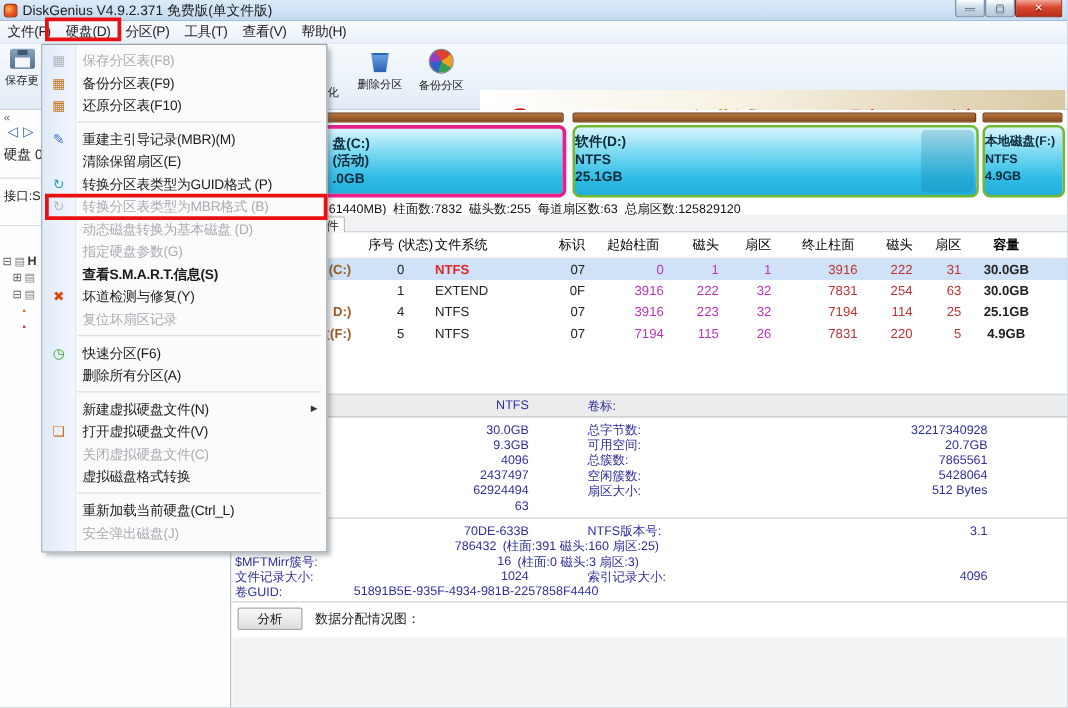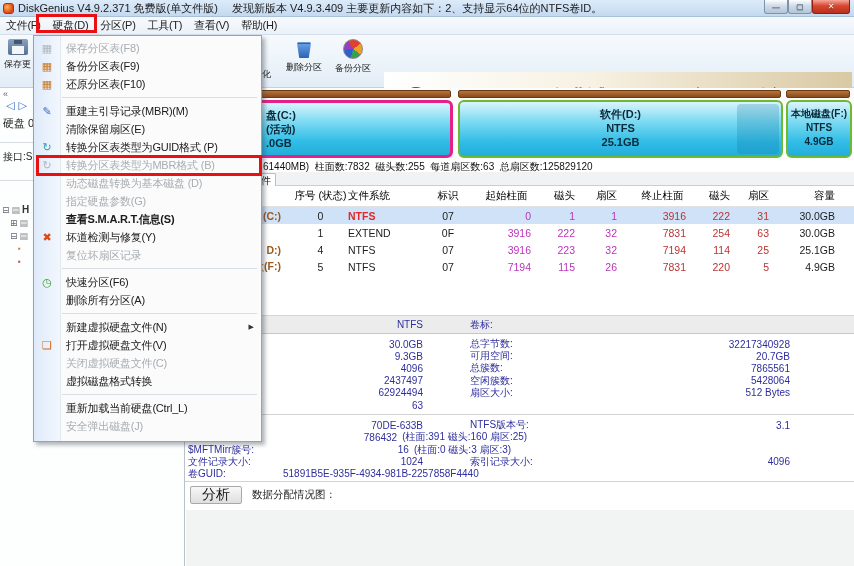--- a/index.html
+++ b/index.html
@@ -77,69 +77,69 @@
   
   .overview{position:absolute;left:185px;top:88px;width:669px;height:72px;background:#fbfcfd;}
   .pcap{position:absolute;top:2px;height:8px;border:1px solid #6e3a12;border-radius:2px;
     background:linear-gradient(#b5743c,#8a4a1a);}
   .pbox{position:absolute;top:12px;height:58px;border-radius:6px;
     background:linear-gradient(#d9f4fd,#7fdbf2 35%,#2fbce6 75%,#23aeda);
     overflow:hidden;}
   .pbox.sel{border:3px solid #e62088;}
   .pbox.logical{border:2px solid #71b832;}
   .ptext{position:absolute;top:5px;font-size:11px;font-weight:bold;color:#0a2a3a;line-height:14px;}
-  .ptext.center{left:0;right:0;text-align:center;}
+  .ptext.center{left:0;right:0;text-align:left;}
   .pfree{position:absolute;top:2px;bottom:2px;background:rgba(10,110,150,.22);border-radius:4px;}
 
   
   .diskinfo{position:absolute;left:263px;top:160px;font-size:10px;color:#111;white-space:pre;}
   .tabrow{position:absolute;left:185px;top:172px;width:669px;height:14px;background:#f0f2f4;
     border-bottom:1px solid #c9ced2;}
   .tab{position:absolute;left:61px;top:1px;width:30px;height:13px;background:#fff;
     border:1px solid #b9bfc5;border-bottom:none;border-radius:2px 2px 0 0;
     font-size:10px;text-align:center;color:#222;}
 
   
   .ptable{position:absolute;left:185px;top:186px;width:669px;height:129px;background:#fff;font-size:10.5px;}
   .prow{display:flex;height:17px;align-items:center;color:#222;}
   .prow.head{height:21px;border-bottom:1px solid #e2e2e2;color:#000;}
   .prow.selrow{background:#cfe2f7;}
   .prow span{display:block;white-space:nowrap;overflow:hidden;}
   .tc0{width:108px;text-align:right;padding-right:12px;color:#9a5a20;font-weight:bold;}
   .head .tc0{color:#000;font-weight:normal;}
   .tc1{width:55px;text-align:center;}
   .tc2{width:80px;text-align:left;}
-  .tc3{width:40px;text-align:center;}
+  .tc3{width:40px;text-align:right;}
   .tc4{width:77px;text-align:right;padding-right:14px;}
   .tc5{width:40px;text-align:right;padding-right:10px;}
   .tc6{width:40px;text-align:right;padding-right:8px;}
   .tc7{width:75px;text-align:right;padding-right:14px;}
   .tc8{width:40px;text-align:right;padding-right:10px;}
   .tc9{width:35px;text-align:right;padding-right:6px;}
-  .tc10{width:70px;text-align:right;padding-right:10px;}
+  .tc10{width:70px;text-align:center;padding-right:10px;font-weight:bold;}
   .head .tc4,.head .tc7{text-align:center;padding-right:0;}
   .cs{color:#bb33bb;}
   .ce{color:#bb3333;}
   .fs-red{color:#e02828;font-weight:bold;}
 
   
   .details{position:absolute;left:185px;top:315px;width:669px;font-size:10px;color:#2e2e9e;}
   .drow{display:flex;height:12.2px;align-items:center;white-space:nowrap;}
   .drow.band{height:19px;background:#ececec;border-top:1px solid #d5d5d5;border-bottom:1px solid #c8c8c8;margin-bottom:4px;}
   .dl{width:78px;padding-left:3px;overflow:hidden;}
   .dv{width:160px;text-align:right;}
   .dm{margin-left:5px;}
   .drl{width:120px;margin-left:42px;}
   .drv{width:200px;text-align:right;}
   .drow.guid .dv{width:0;}
   .drow.guid .dm{margin-left:20px;}
   .hline{position:absolute;left:185px;width:669px;height:1px;background:#d2d2d2;}
   .analyzerow{position:absolute;left:190px;top:486px;display:flex;align-items:center;font-size:10.5px;color:#222;}
   .btn-analyze{width:52px;height:18px;border:1px solid #a9a9a9;border-radius:2px;
-    background:linear-gradient(#f8f8f8,#dedede);font-size:14px;color:#111;
+    background:linear-gradient(#f8f8f8,#dedede);font-size:10px;color:#111;
     display:flex;align-items:center;justify-content:center;margin-right:10px;}
   .bottomarea{position:absolute;left:186px;top:510px;width:668px;height:56px;background:#f2f4f3;}
 
   
   .menu{position:absolute;left:33px;top:35px;width:229px;background:#fbfbfb;
     border:1px solid #97a2ad;box-shadow:3px 3px 4px rgba(60,70,80,.4);z-index:50;padding:3px 0 6px 0;}
   .menu::before{content:"";position:absolute;left:0;top:0;bottom:0;width:26px;
     background:linear-gradient(90deg,#dfeafa,#f2f7fd);border-right:1px solid #e2e8ef;}
   .mi{position:relative;display:flex;align-items:center;height:18px;font-size:11px;color:#1a1a1a;}
   .mi.disabled{color:#a8adb2;}
@@ -157,21 +157,20 @@
   .anno2{left:36px;top:155px;width:226px;height:21px;}
 </style>
 </head>
 <body>
 
 <div class="window">
 
   <div class="titlebar">
     <div class="appicon"></div>
     <span class="title-text">DiskGenius V4.9.2.371 免费版(单文件版)</span>
-    <span class="title-update">发现新版本 V4.9.3.409 主要更新内容如下：2、支持显示64位的NTFS卷ID。</span>
     <div class="wincontrols">
       <div class="wbtn min">—</div>
       <div class="wbtn res">▢</div>
       <div class="wbtn close">✕</div>
     </div>
   </div>
 
   <div class="menubar">
     <div class="mbitem">文件(F)</div>
     <div class="mbitem">硬盘(D)</div>

